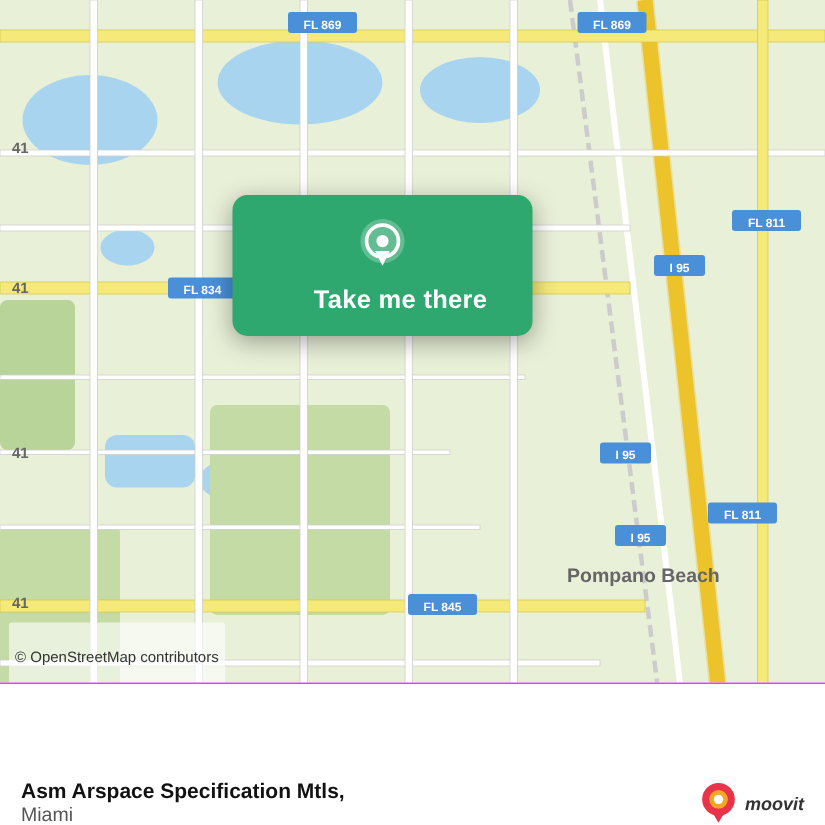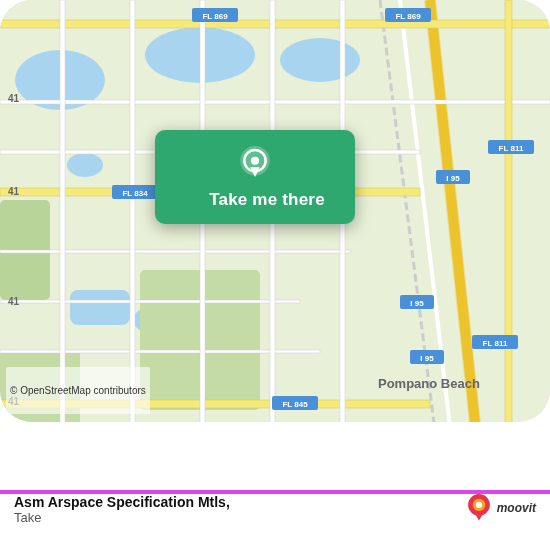--- a/index.html
+++ b/index.html
@@ -6,25 +6,24 @@
     body {
       width: 550px;
       height: 550px;
       overflow: hidden;
       font-family: Arial, sans-serif;
       position: relative;
     }
 
     #map-container {
       width: 550px;
-      height: 422px;
+      height: 470px;
       position: relative;
       overflow: hidden;
       background-color: #e8f0d8;
-      border-radius: 32px;
     }
 
     
     #popup-card {
       position: absolute;
       top: 130px;
       left: 155px;
       width: 200px;
       background: #2ea86e;
       border-radius: 10px;
@@ -53,26 +52,26 @@
       white-space: nowrap;
       margin-left: 24px;
     }
 
     
     #bottom-bar {
       position: absolute;
       bottom: 0;
       left: 0;
       right: 0;
-      height: 60px;
+      height: 95px;
       background: white;
       display: flex;
-      align-items: flex-start;
+      align-items: flex-end;
       padding: 0 14px;
-      border-top: 4px solid #d946ef;
+      border-top: 1px solid #d946ef;
     }
 
     .bottom-text {
       flex: 1;
     }
 
     .bottom-title {
       font-size: 14px;
       font-weight: 600;
       color: #111;
@@ -190,21 +189,21 @@
       <circle cx="18" cy="18" r="5" fill="white"></circle>
       <polygon points="18,38 12,26 24,26" fill="white"></polygon>
     </svg>
     <button class="take-me-there-btn">Take me there</button>
   </div>
 </div>
 
 <div id="bottom-bar">
   <div class="bottom-text">
     <div class="bottom-title">Asm Arspace Specification Mtls,</div>
-    <div class="bottom-subtitle">Take</div>
+    <div class="bottom-subtitle">Miami</div>
   </div>
   <div class="moovit-logo">
 
     <svg class="moovit-pin" viewBox="0 0 28 36">
       <ellipse cx="14" cy="14" rx="14" ry="14" fill="#e8334a"></ellipse>
       <ellipse cx="14" cy="14" rx="8" ry="8" fill="#f5a623"></ellipse>
       <ellipse cx="14" cy="14" rx="4" ry="4" fill="white"></ellipse>
       <polygon points="14,34 8,24 20,24" fill="#e8334a"></polygon>
     </svg>
     <span class="moovit-text">moovit</span>

